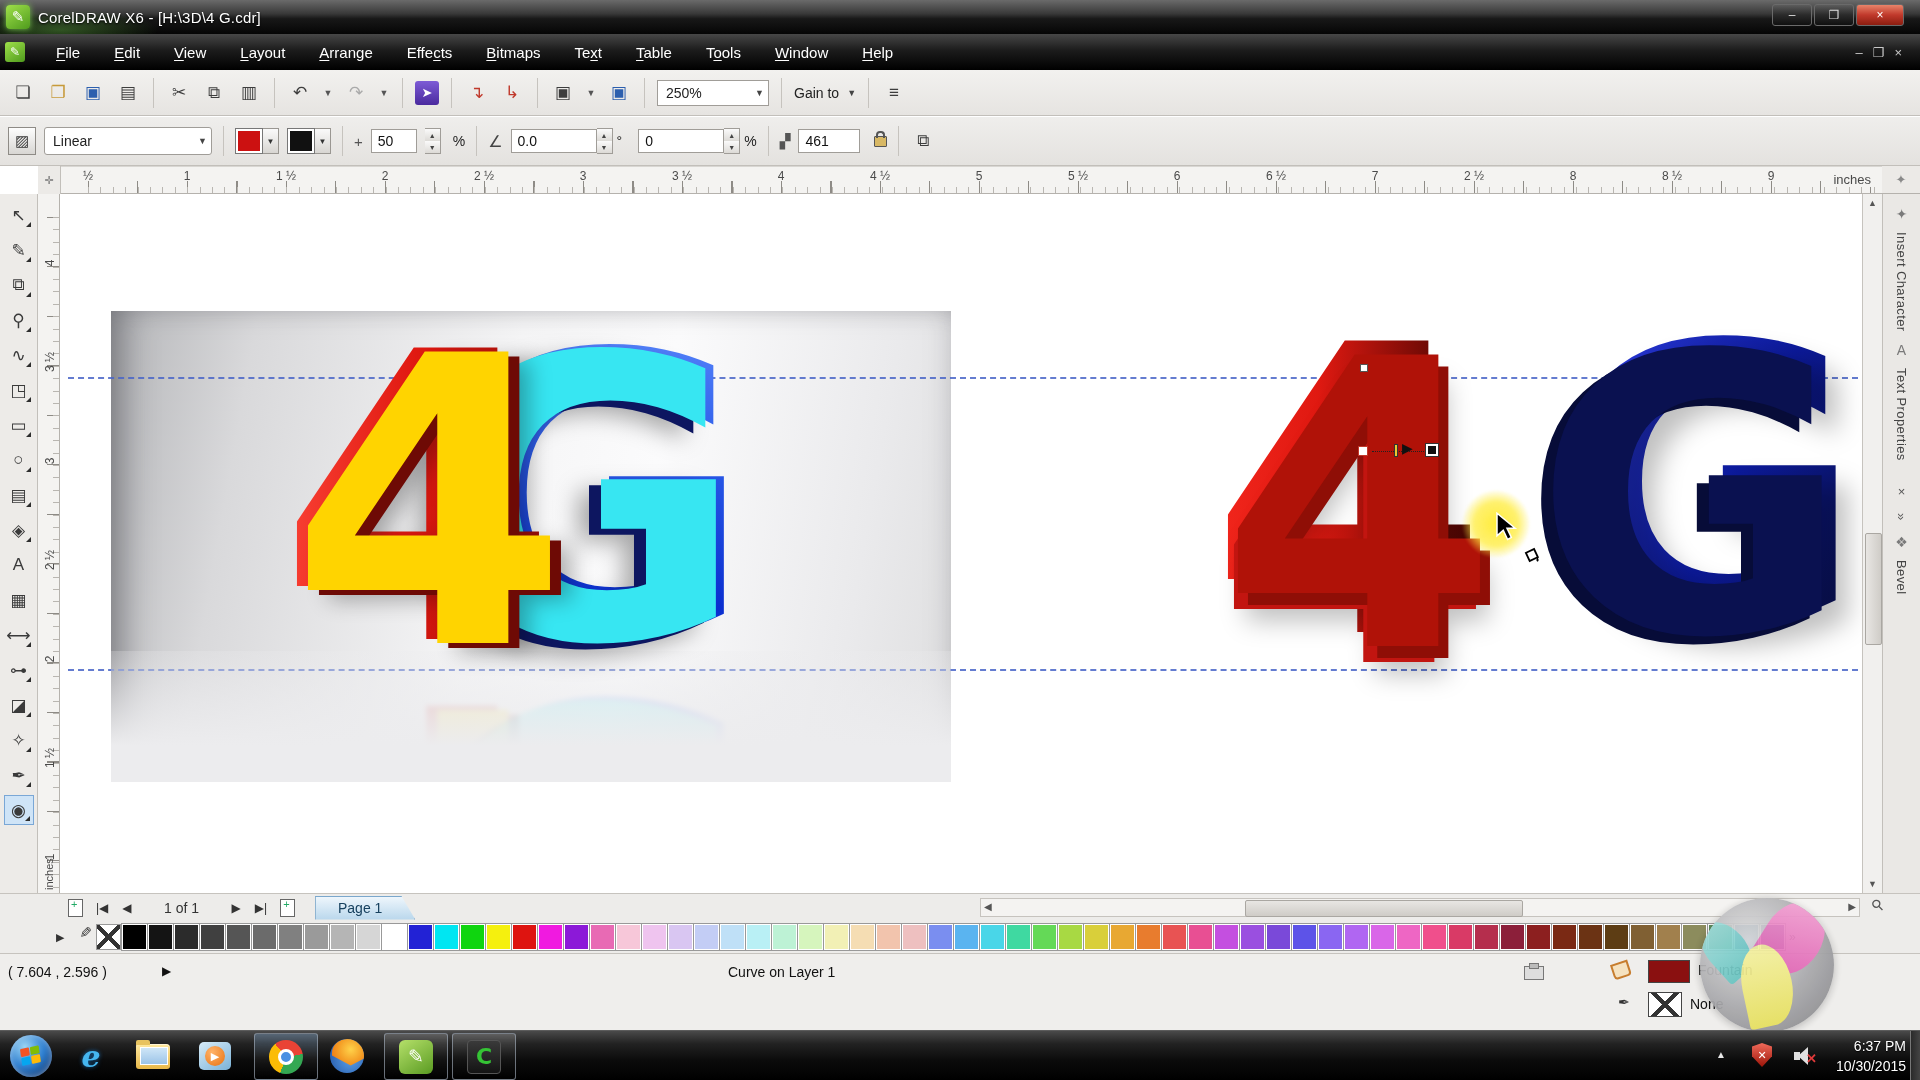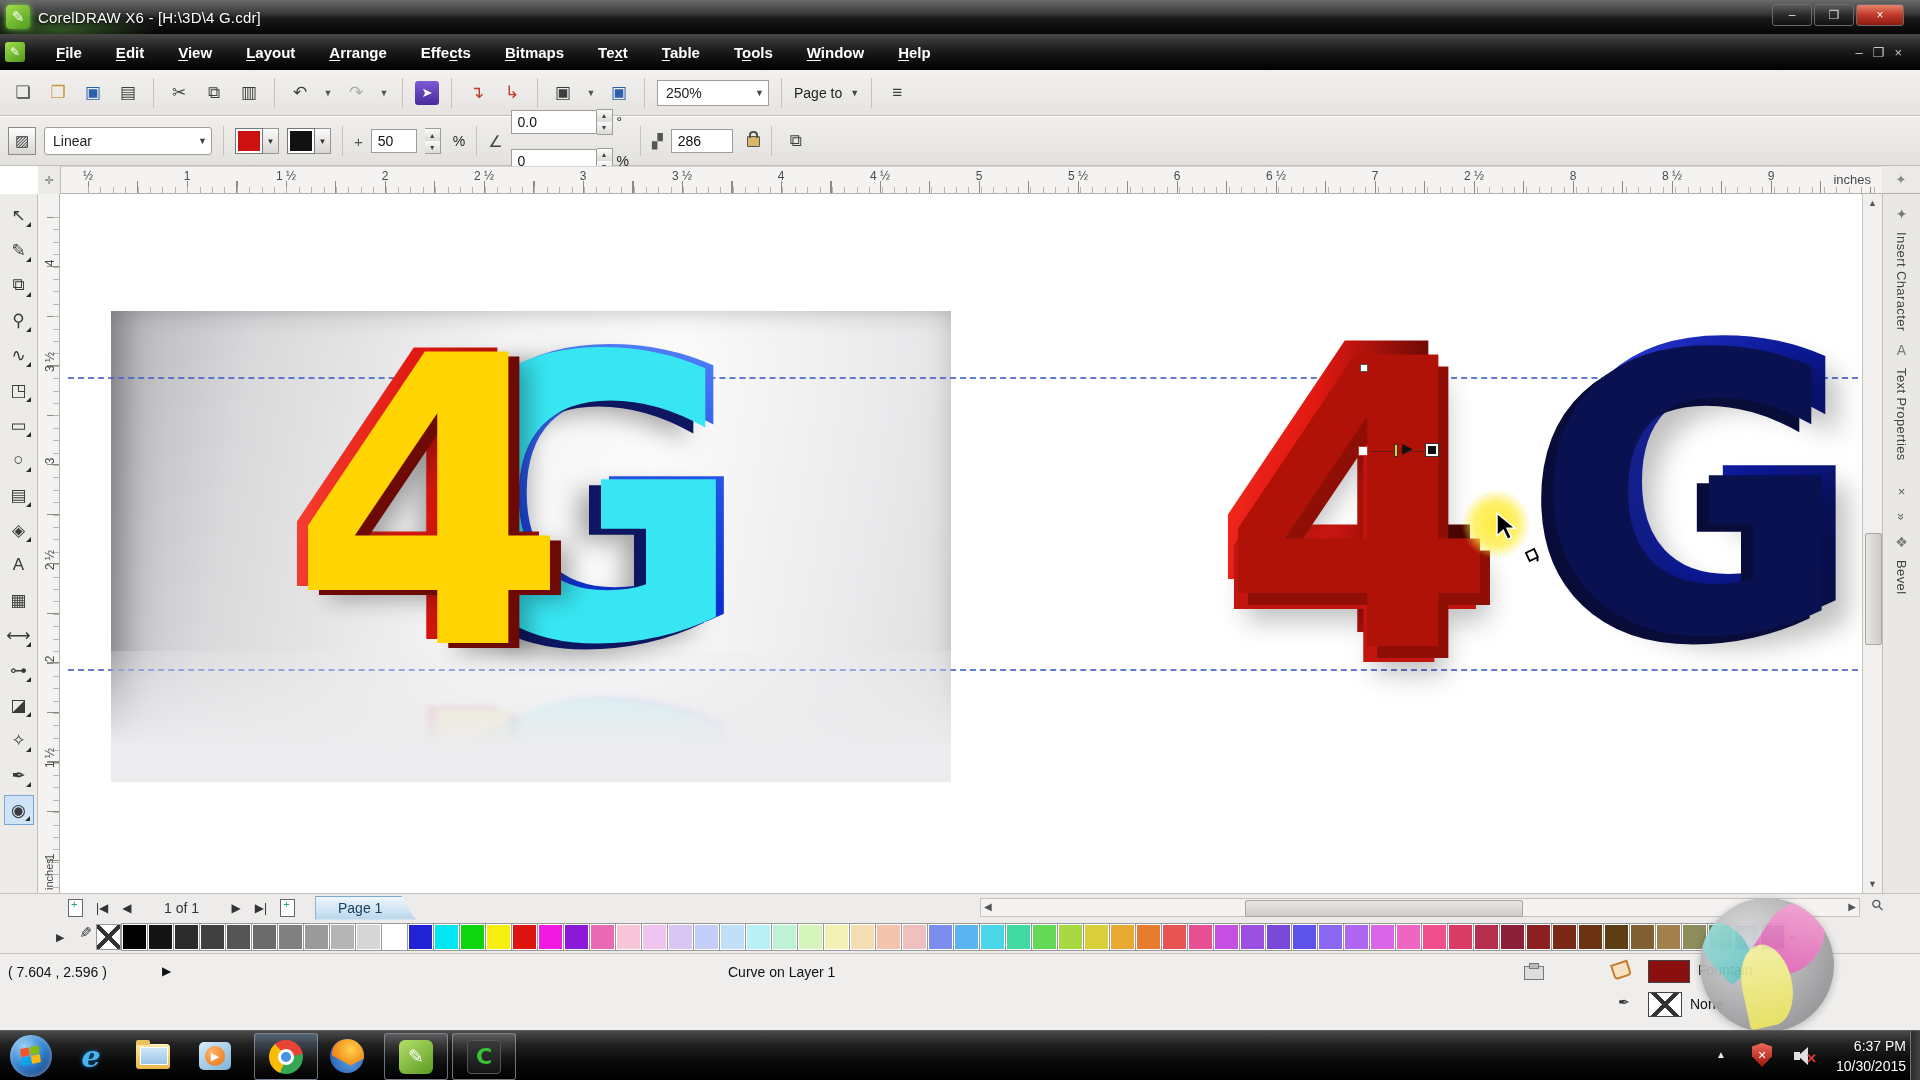--- a/index.html
+++ b/index.html
@@ -18,21 +18,21 @@
   .win-btn{width:38px;height:20px;margin-left:2px;border:1px solid #6a6a6a;border-radius:3px;
     background:linear-gradient(#5c5c5c,#2a2a2a 50%,#101010);color:#ddd;font-size:12px;
     display:flex;align-items:center;justify-content:center;}
   .win-btn.close{width:46px;background:linear-gradient(#e8846a,#c0392b 50%,#8c1d10);color:#fff;}
   
   .menubar{position:absolute;left:0;top:34px;width:1920px;height:36px;
     background:linear-gradient(#474747,#1c1c1c 45%,#000);display:flex;align-items:center;color:#fff;}
   .app-icon-mini{width:20px;height:20px;margin:0 14px 0 5px;border-radius:3px;
     background:linear-gradient(145deg,#9fe04a,#4f9b1d);display:flex;align-items:center;justify-content:center;font-size:12px;color:#fff;}
   #menu-items{display:flex;}
-  .menu-item{font-size:15px;padding:6px 17px;cursor:default;font-weight:bold;}
+  .menu-item{font-size:15px;padding:6px 17px;cursor:default;}
   .menu-item u{text-underline-offset:2px;}
   .doc-btns{position:absolute;right:18px;display:flex;gap:10px;color:#c9c9c9;font-size:13px;}
   
   .toolbar{position:absolute;left:0;top:70px;width:1920px;height:46px;background:linear-gradient(#f2f1ef,#e6e4e1);
     border-bottom:1px solid #c2bfba;display:flex;align-items:center;padding-left:10px;box-sizing:border-box;gap:9px;}
   .tbtn{width:26px;height:26px;display:flex;align-items:center;justify-content:center;font-size:17px;color:#3d3d3d;}
   .tbtn.small-arrow{width:12px;font-size:9px;color:#555;}
   .sep{width:1px;height:30px;background:#c6c3be;margin:0 3px;}
   .chip{width:24px;height:24px;border-radius:3px;background:linear-gradient(#7d5bd6,#4a2a9e);color:#fff;
     display:flex;align-items:center;justify-content:center;font-size:13px;}
@@ -52,21 +52,21 @@
   .swatch-wrap{display:flex;align-items:center;}
   .pb-swatch{width:26px;height:24px;border:1px solid #777;box-shadow:inset 0 0 0 2px #fff;}
   .pb-dd{width:15px;height:24px;border:1px solid #9a9792;border-left:none;background:linear-gradient(#fafafa,#d8d6d2);
     font-size:8px;color:#333;display:flex;align-items:center;justify-content:center;}
   .spin-field{height:24px;background:#fff;border:1px solid #a09d98;display:flex;align-items:center;
     font-size:14px;padding-left:6px;color:#111;box-sizing:border-box;}
   .spin-btns{display:flex;flex-direction:column;width:15px;height:24px;border:1px solid #a09d98;border-left:none;}
   .spin-btns span{flex:1;font-size:7px;color:#444;display:flex;align-items:center;justify-content:center;
     background:linear-gradient(#fafafa,#dcdad6);}
   .unit{font-size:14px;color:#222;margin-left:4px;}
-  .stack{display:flex;flex-direction:column;gap:16px;justify-content:center;}
+  .stack{display:flex;flex-direction:row;gap:16px;justify-content:center;}
   .stack .row{display:flex;align-items:center;height:23px;}
   .mini-lock{width:11px;height:9px;border:1px solid #555;border-radius:1px;position:relative;margin-left:6px;background:#d8b864;}
   .mini-lock::before{content:'';position:absolute;left:1px;top:-6px;width:5px;height:5px;border:2px solid #555;border-bottom:none;border-radius:4px 4px 0 0;}
   
   .hruler{position:absolute;left:38px;top:166px;width:1844px;height:28px;background:#f4f3f1;
     border-bottom:1px solid #b5b2ad;border-top:1px solid #d8d6d2;box-sizing:border-box;
     background-image:repeating-linear-gradient(90deg,#b9b6b1 0 1px,transparent 1px 12.4px),
       repeating-linear-gradient(90deg,#8e8b86 0 1px,transparent 1px 49.5px);
     background-size:100% 6px,100% 12px;background-position:50px bottom,50px bottom;background-repeat:no-repeat;}
   .hruler .rlabel{position:absolute;top:2px;transform:translateX(-50%);font-size:12px;color:#4a4a4a;}
@@ -300,21 +300,21 @@
     <span class="tbtn">▣</span>
     <span class="tbtn small-arrow">▼</span>
     <span class="tbtn blue-accent">▣</span>
     <div class="sep"></div>
     <div class="combo zoom-combo">
       <span>250%</span>
       <span class="arr">▼</span>
     </div>
     <div class="sep"></div>
     <div class="snapto">
-      <span>Page to</span>
+      <span>Gain to</span>
       <span style="font-size:9px;color:#444;">▼</span>
     </div>
     <div class="sep"></div>
     <span class="tbtn">≡</span>
   </div>
 
   <div class="propbar">
     <span class="pb-icon">▨</span>
     <div class="combo fill-combo">
       <span>Linear</span>
@@ -359,21 +359,21 @@
         <div class="spin-btns">
             <span>▲</span>
             <span>▼</span>
           </div>
         <span class="unit">%</span>
       </div>
     </div>
     <div class="sep"></div>
     <span style="font-size:14px;color:#555;">▞</span>
     <div class="spin-field" style="width:62px;">
-        <span>286</span>
+        <span>461</span>
       </div>
     <div class="mini-lock"></div>
     <div class="sep"></div>
     <span class="tbtn">⧉</span>
   </div>
 
   <div class="corner-tl">
       <span>✛</span>
     </div>
   <div class="hruler" id="hruler">

